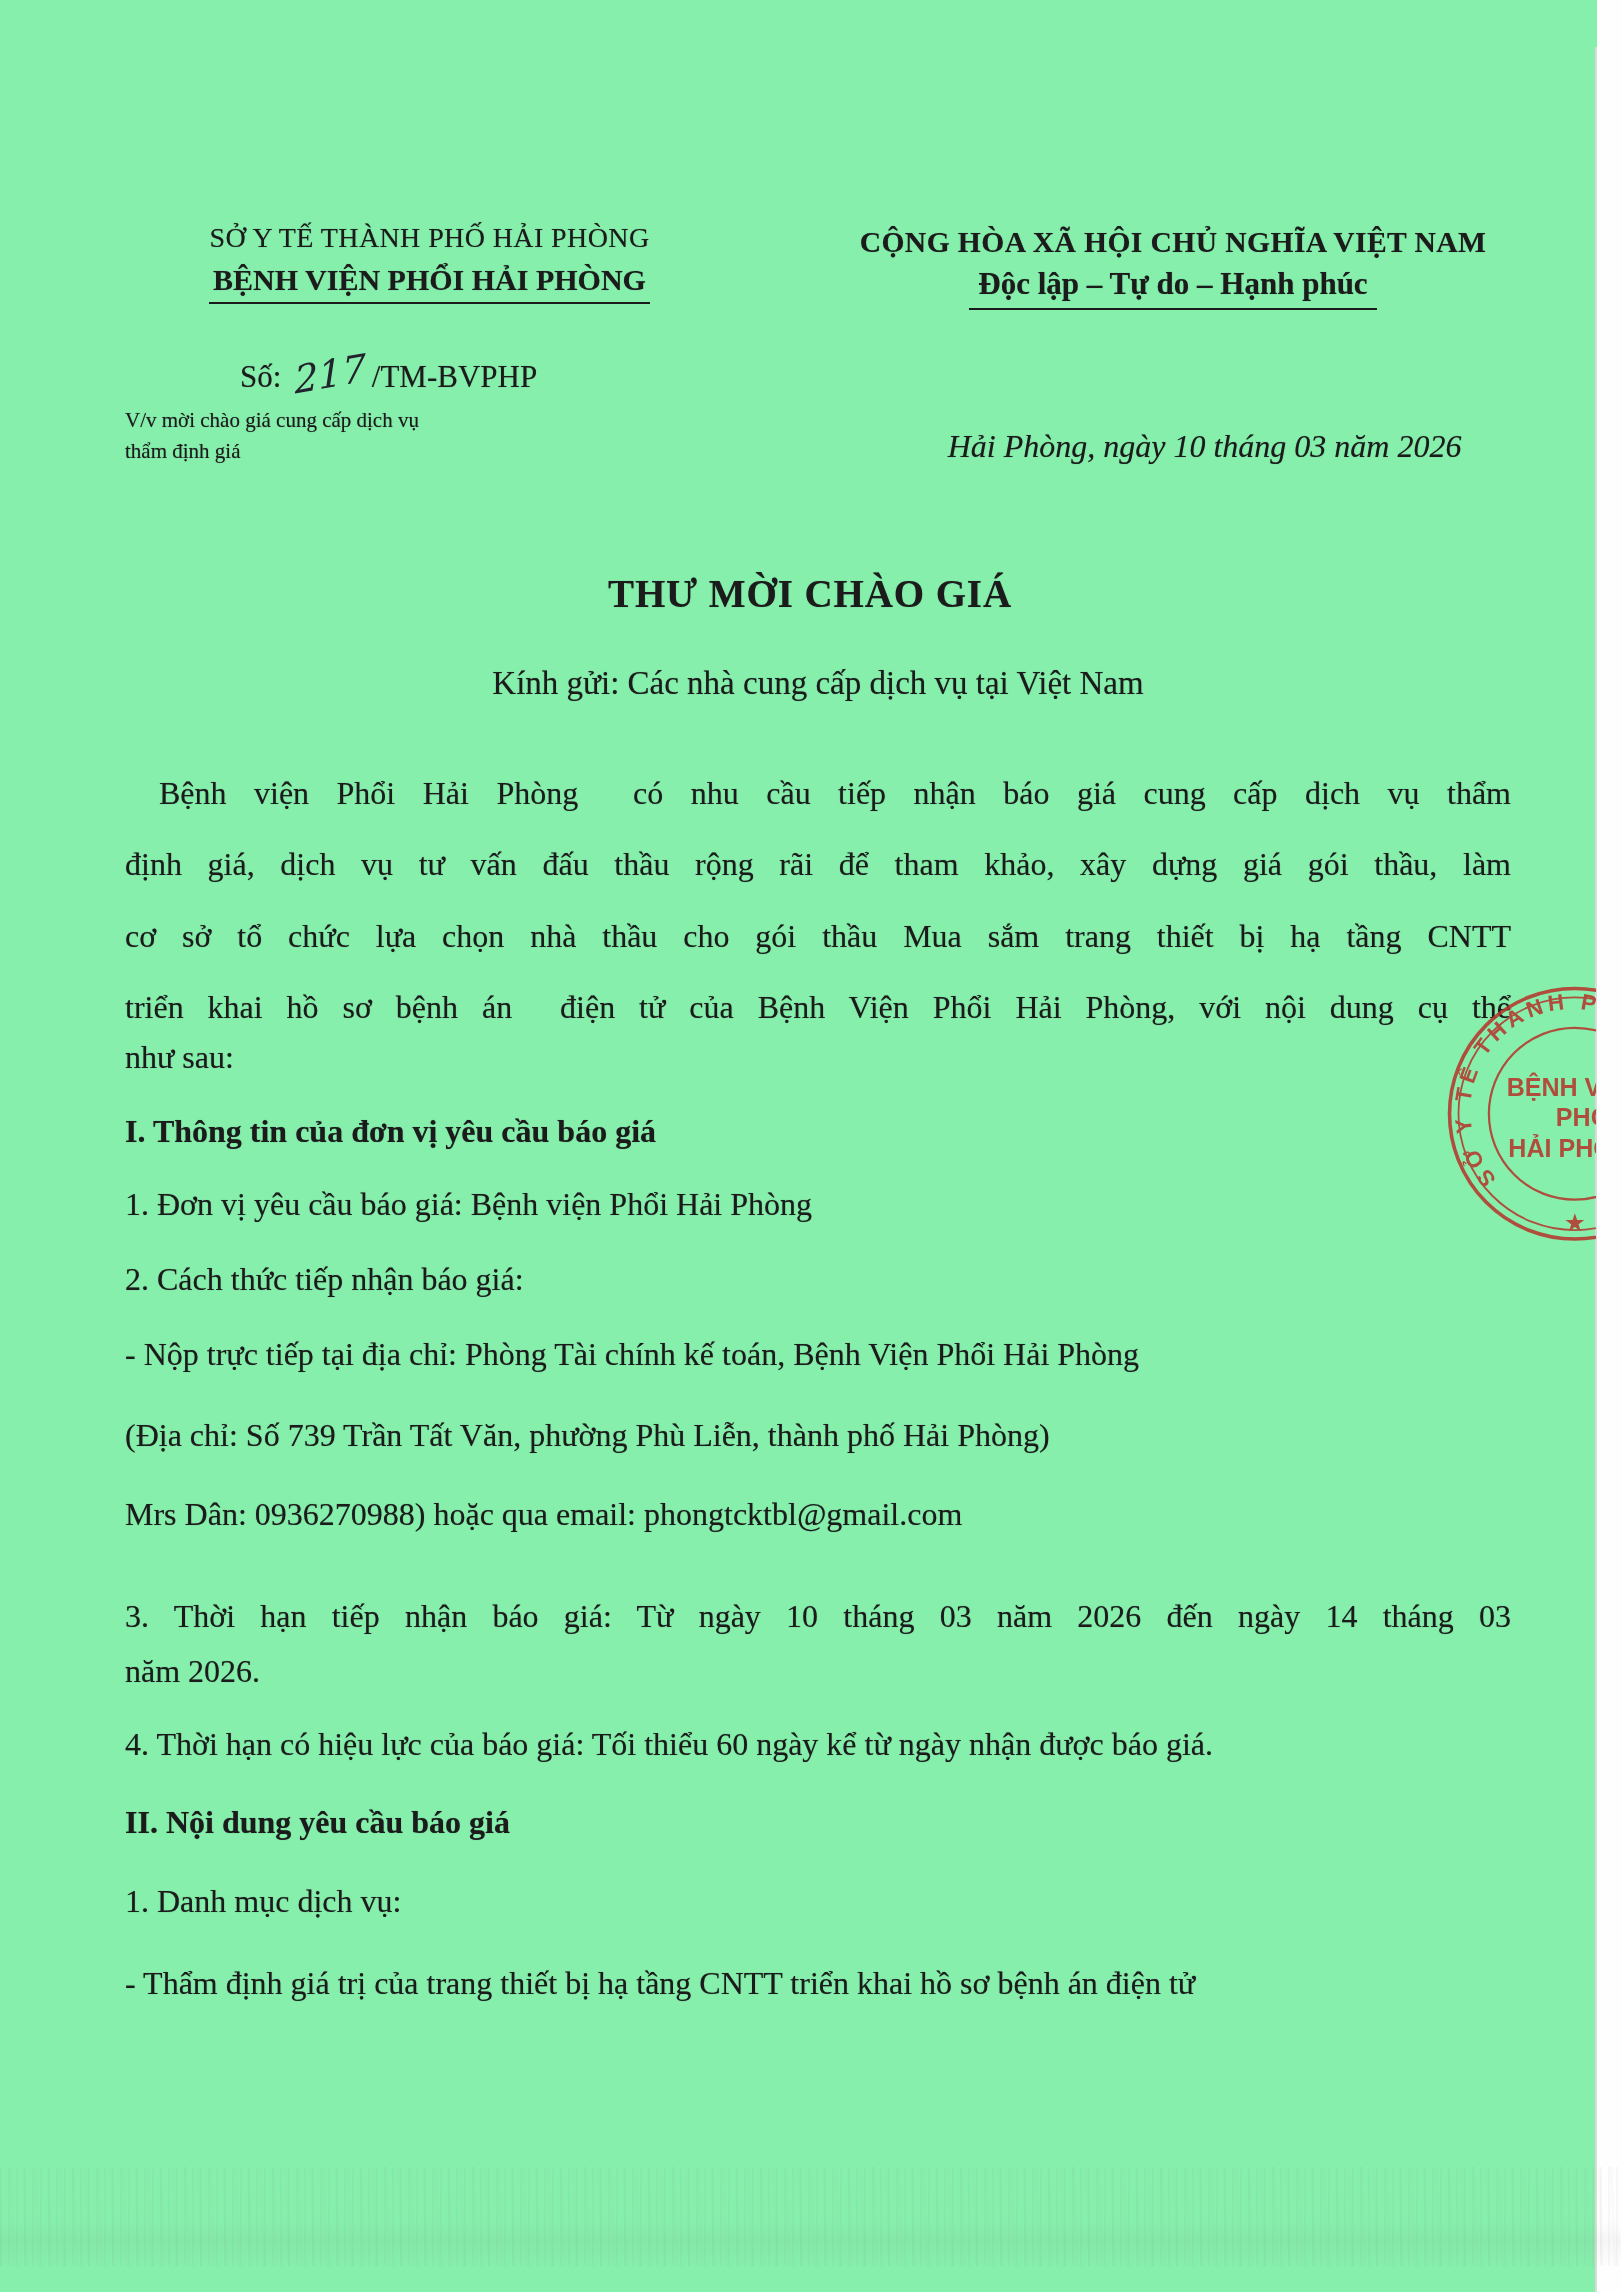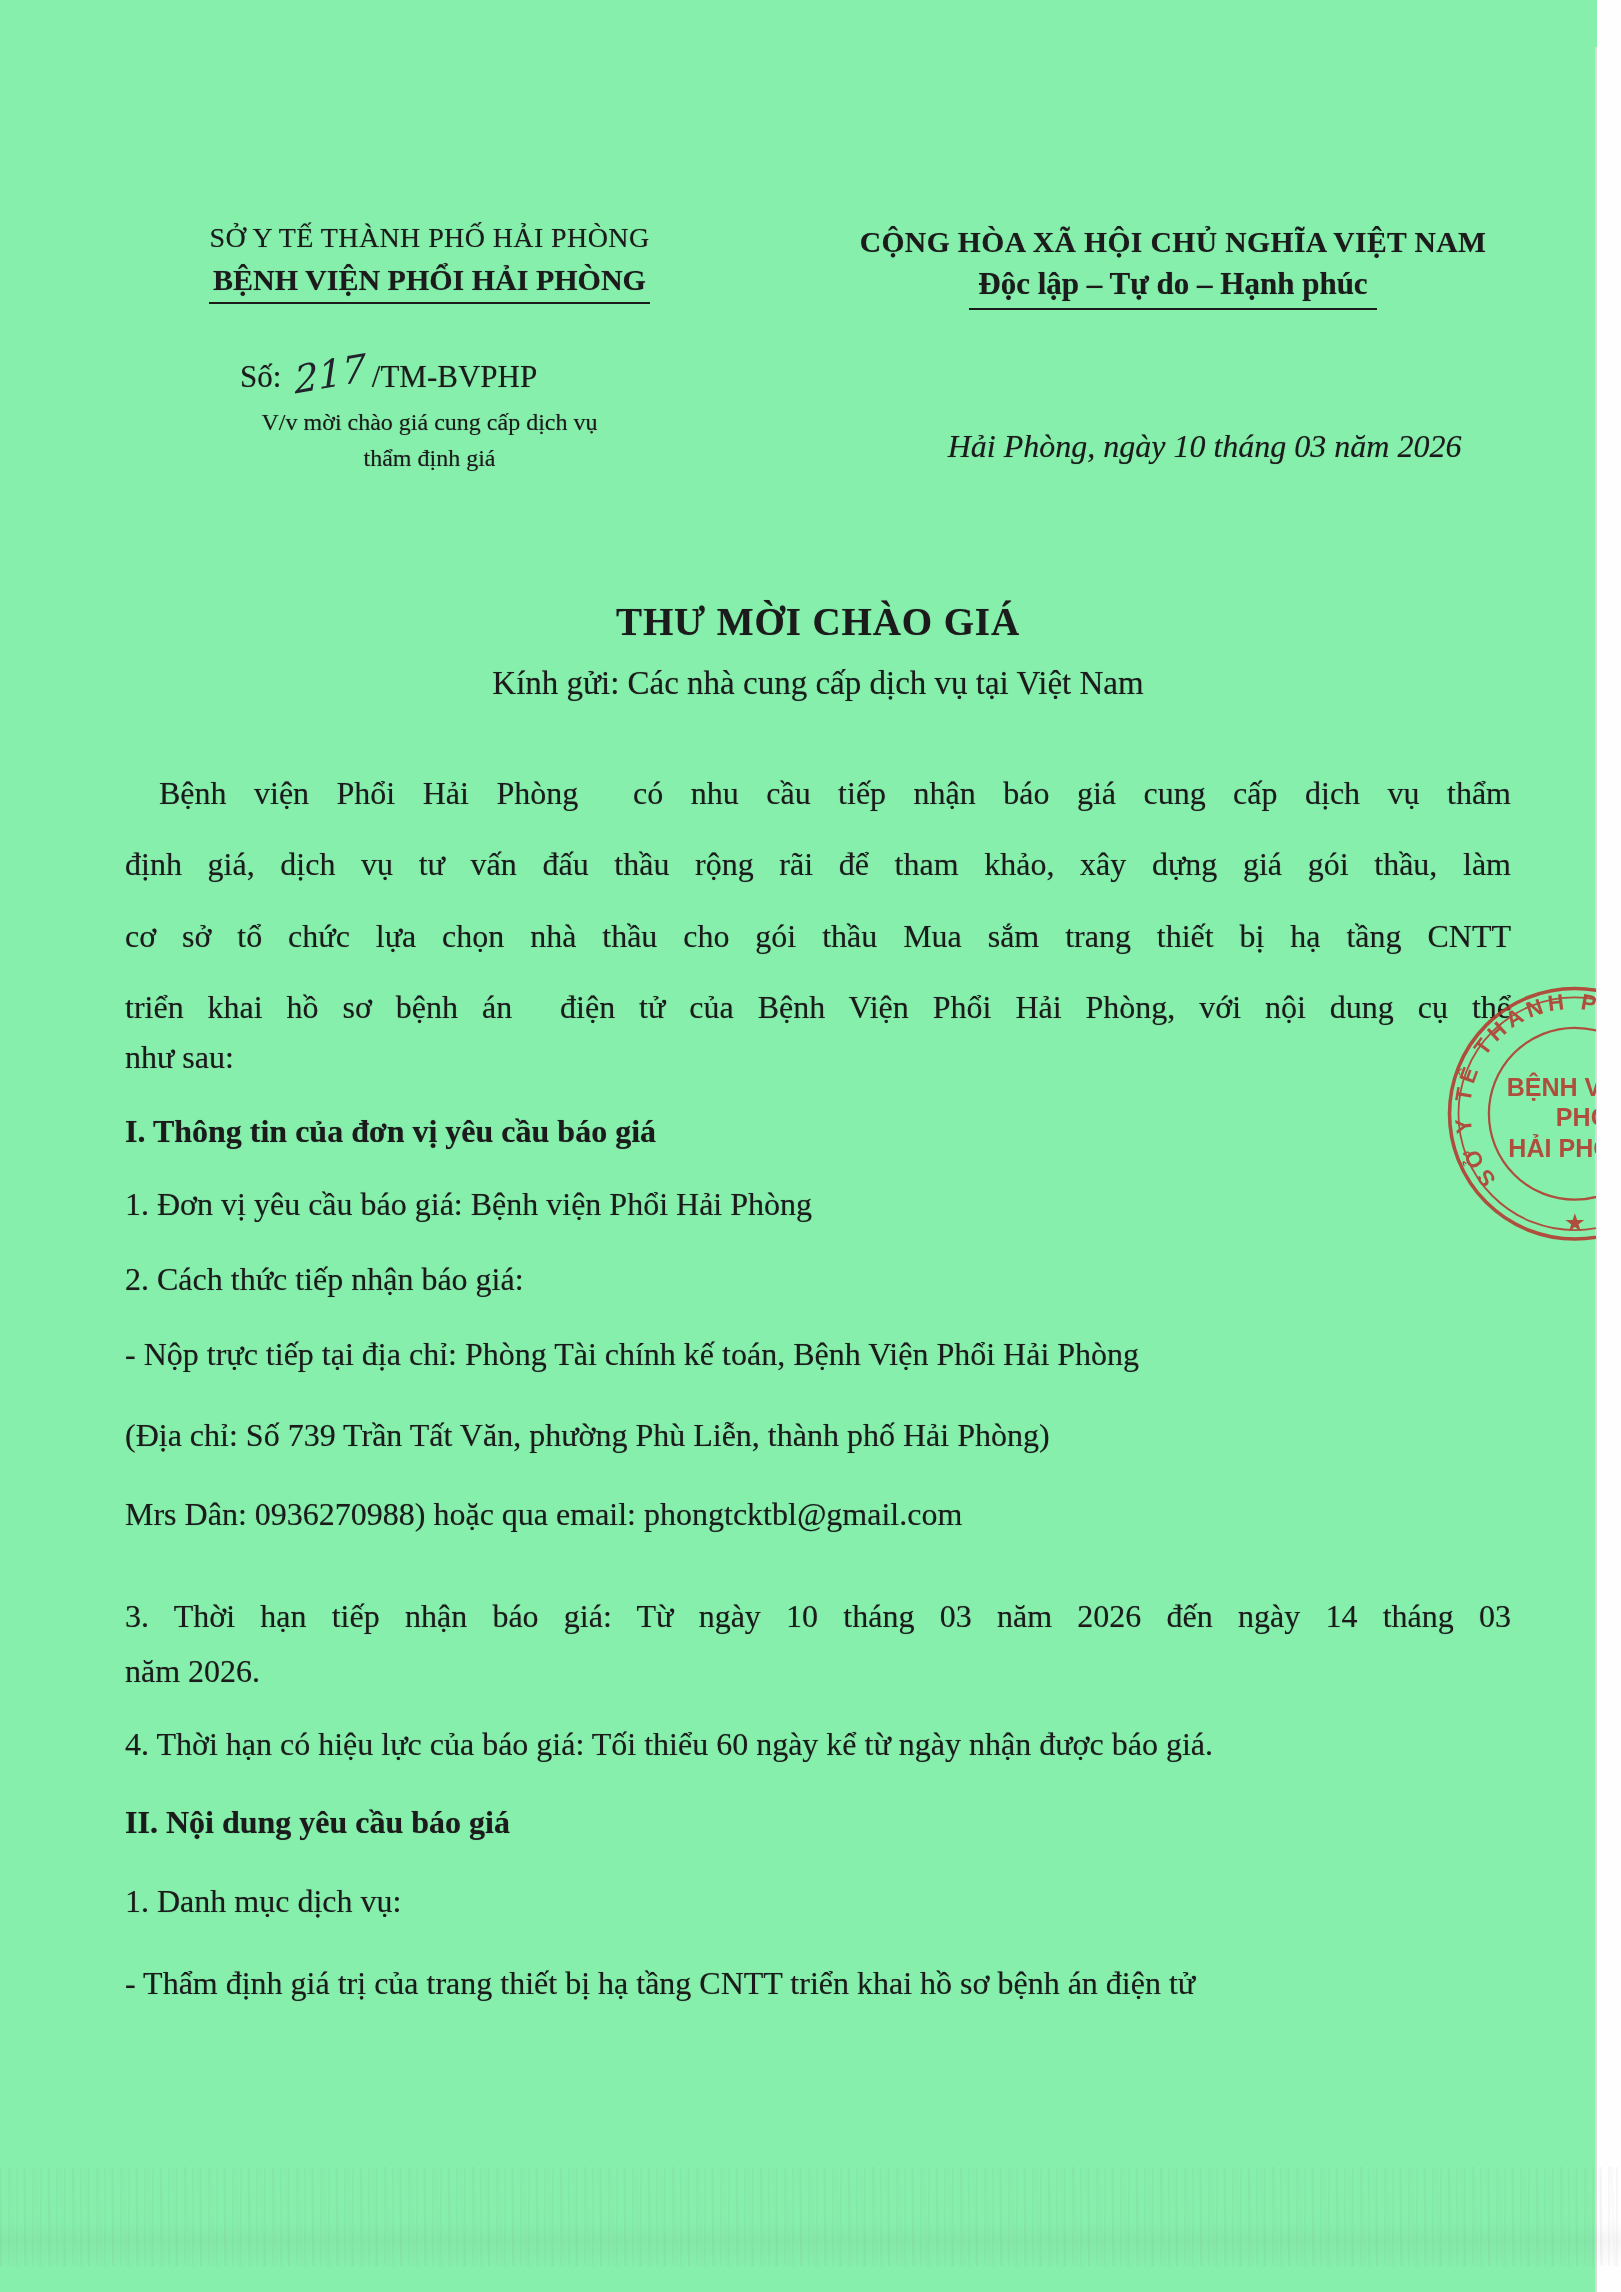--- a/index.html
+++ b/index.html
@@ -33,27 +33,27 @@
   #header-right .l1{font-size:29.6px;font-weight:bold;letter-spacing:0.4px;}
   #header-right .l2{font-size:31px;font-weight:bold;margin-top:7.2px;display:inline-block;
                     border-bottom:2.7px solid #1b1b1b;padding:0 9px 5.4px 9px;}
 
   #doc-number{position:absolute;left:240px;top:355px;font-size:31px;}
   #doc-number .hand{
     display:inline-block;font-family:"DejaVu Serif", serif;font-style:italic;
     font-size:38px;color:#23232e;transform:rotate(-10deg) skewX(-8deg);
     margin:0 5.4px 0 12.5px;line-height:1;
   }
-  #subject{position:absolute;left:125px;top:405px;width:609px;text-align:center;font-size:24px;line-height:1.48;}
+  #subject{position:absolute;left:125px;top:405px;width:609px;text-align:left;font-size:21px;line-height:1.48;}
   #date-line{position:absolute;left:833px;top:417px;width:743px;text-align:center;
              font-style:italic;font-size:32px;margin-top:11px;}
 
   
-  #doc-title{position:absolute;left:125px;top:571px;width:1386px;text-align:center;
-             font-size:39px;font-weight:bold;letter-spacing:0.9px;margin-top:28px;}
+  #doc-title{position:absolute;left:117px;top:571px;width:1386px;text-align:center;
+             font-size:39px;font-weight:bold;letter-spacing:0.9px;}
   #greeting{position:absolute;left:125px;top:665px;width:1386px;text-align:center;font-size:33px;}
 
   
   .bl{position:absolute;left:125px;width:1386px;font-size:32px;white-space:pre-wrap;line-height:1.25;}
   .bl.bold{font-weight:bold;}
   .bl.just{text-align:justify;text-align-last:justify;margin-top:22px;}
   .bl.indent{text-indent:34px;}
 
   
   #stamp-clip{position:absolute;left:1420px;top:972px;width:176px;height:296px;overflow:hidden;}

